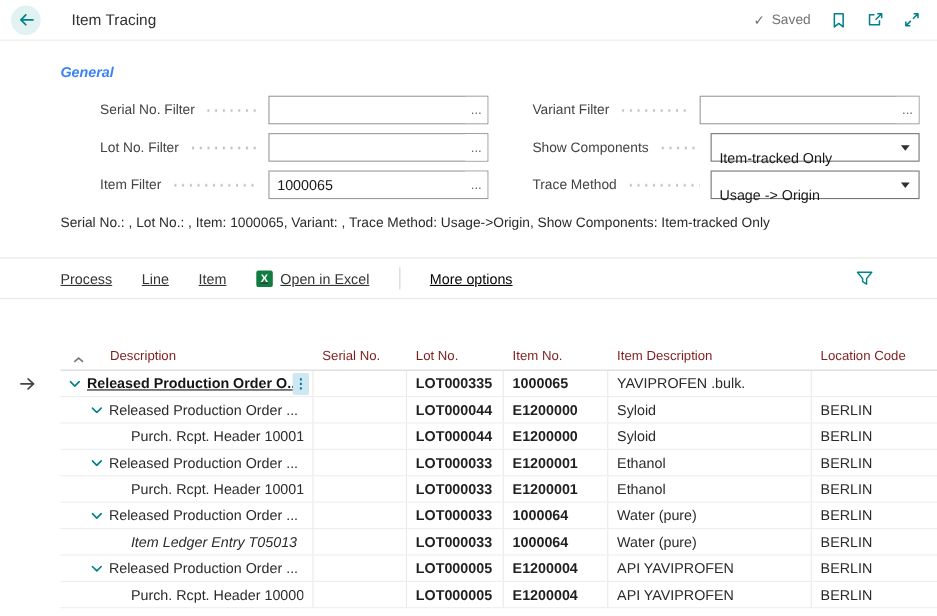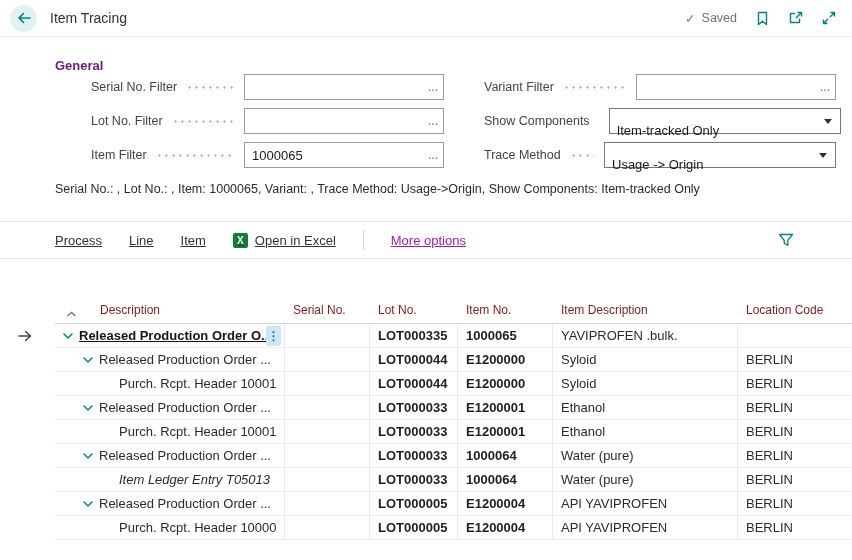--- a/index.html
+++ b/index.html
@@ -4,52 +4,52 @@
 <style>
   * { margin:0; padding:0; box-sizing:border-box; }
   html,body { width:852px; height:560px; background:#fff; overflow:hidden;
     font-family:"Liberation Sans","DejaVu Sans",sans-serif; color:#333; }
 
   
   .topbar { height:37px; display:flex; align-items:center; padding:0 16px 0 10px;
     border-bottom:1px solid #ececec; }
   .back-btn { width:27px; height:27px; border-radius:50%; border:none; background:#e2f2f3;
     display:flex; align-items:center; justify-content:center; cursor:pointer; margin-right:13px; flex:none; }
-  .title { font-size:14px; font-weight:400; color:#323130; }
+  .title { font-size:14px; font-weight:400; color:#323130;margin-left:15px; }
   .topbar-right { margin-left:auto; display:flex; align-items:center; gap:19px; }
   .saved { display:flex; align-items:center; gap:6px; color:#737373; font-size:12.5px; }
   .icon-btn { background:none; border:none; padding:0; cursor:pointer; display:flex; align-items:center; }
 
   
   .general { margin:21px 0 0 55px; }
-  .general h2 { font-size:13px; font-weight:700; color:#701a75; margin-bottom:1px; }
+  .general h2 { font-size:13px; font-weight:700; color:#3b82f6; margin-bottom:14px;font-style:italic; }
   .fields-grid { display:grid; grid-template-columns:353px 352px; column-gap:40px; row-gap:8px;margin-left:36px; }
   .field-row { display:flex; align-items:center; height:26px; }
   .field-row label { font-size:12.5px; color:#444; white-space:nowrap; }
   .leader { flex:1; height:3px; margin:0 10px 0 9px; align-self:center;
     background-image:radial-gradient(circle,#bdbdbd 1px,transparent 1.4px);
     background-size:7px 3px; background-repeat:repeat-x; background-position:0 50%; }
   .input-wrap { position:relative; width:200px; height:26px; flex:none; }
   .input-wrap input { width:100%; height:100%; border:1px solid #9a9a9a; padding:0 22px 0 7px;
     font-size:13px; color:#1a1a1a; font-family:inherit; outline:none; }
   .assist { position:absolute; right:1px; top:1px; bottom:1px; width:20px; border:none;
     background:#fff; color:#666; font-size:12px; cursor:pointer; line-height:22px; }
-  .select { width:232px; height:26px; flex:none; border:1px solid #767676; background:#fff;
+  .select { width:190px; height:26px; flex:none; border:1px solid #767676; background:#fff;
     display:flex; align-items:center; padding:18px 24px 0 7px; font-size:13px; color:#1a1a1a;
     position:relative; cursor:pointer; white-space:nowrap; }
   .select .chev { position:absolute; right:8px; top:10px; width:0; height:0;
     border-left:4px solid transparent; border-right:4px solid transparent; border-top:5px solid #303030; }
   .summary { margin-top:14px; font-size:12.5px; color:#2b2b2b; }
 
   
   .toolbar { margin-top:25px; height:38px; border-top:1px solid #e6e6e6; border-bottom:1px solid #e6e6e6;
     display:flex; align-items:center; padding:0 58px 0 55px; gap:27px; }
   .tool-btn { background:none; border:none; font-family:inherit; font-size:13px; color:#333;
     cursor:pointer; display:flex; align-items:center; gap:7px; white-space:nowrap;text-decoration:underline; }
-  .tool-btn.muted { color:#a21caf; }
+  .tool-btn.muted { color:#000000; }
   .excel-icon { width:15px; height:15px; background:#107c41; border-radius:2px; color:#fff;
     font-size:10px; font-weight:700; display:flex; align-items:center; justify-content:center; flex:none; }
   .vdiv { width:1px; height:20px; background:#d2d2d2; }
   .filter-btn { margin-left:auto; }
 
   
   .grid { margin-left:55px; }
   .grid-header { display:flex; height:27px; align-items:center; border-bottom:1px solid #d4d4d4;
     margin-top:38px; color:#7f1d1d; font-size:12px; }
   .gh { padding:0 8px; white-space:nowrap; overflow:hidden; }

